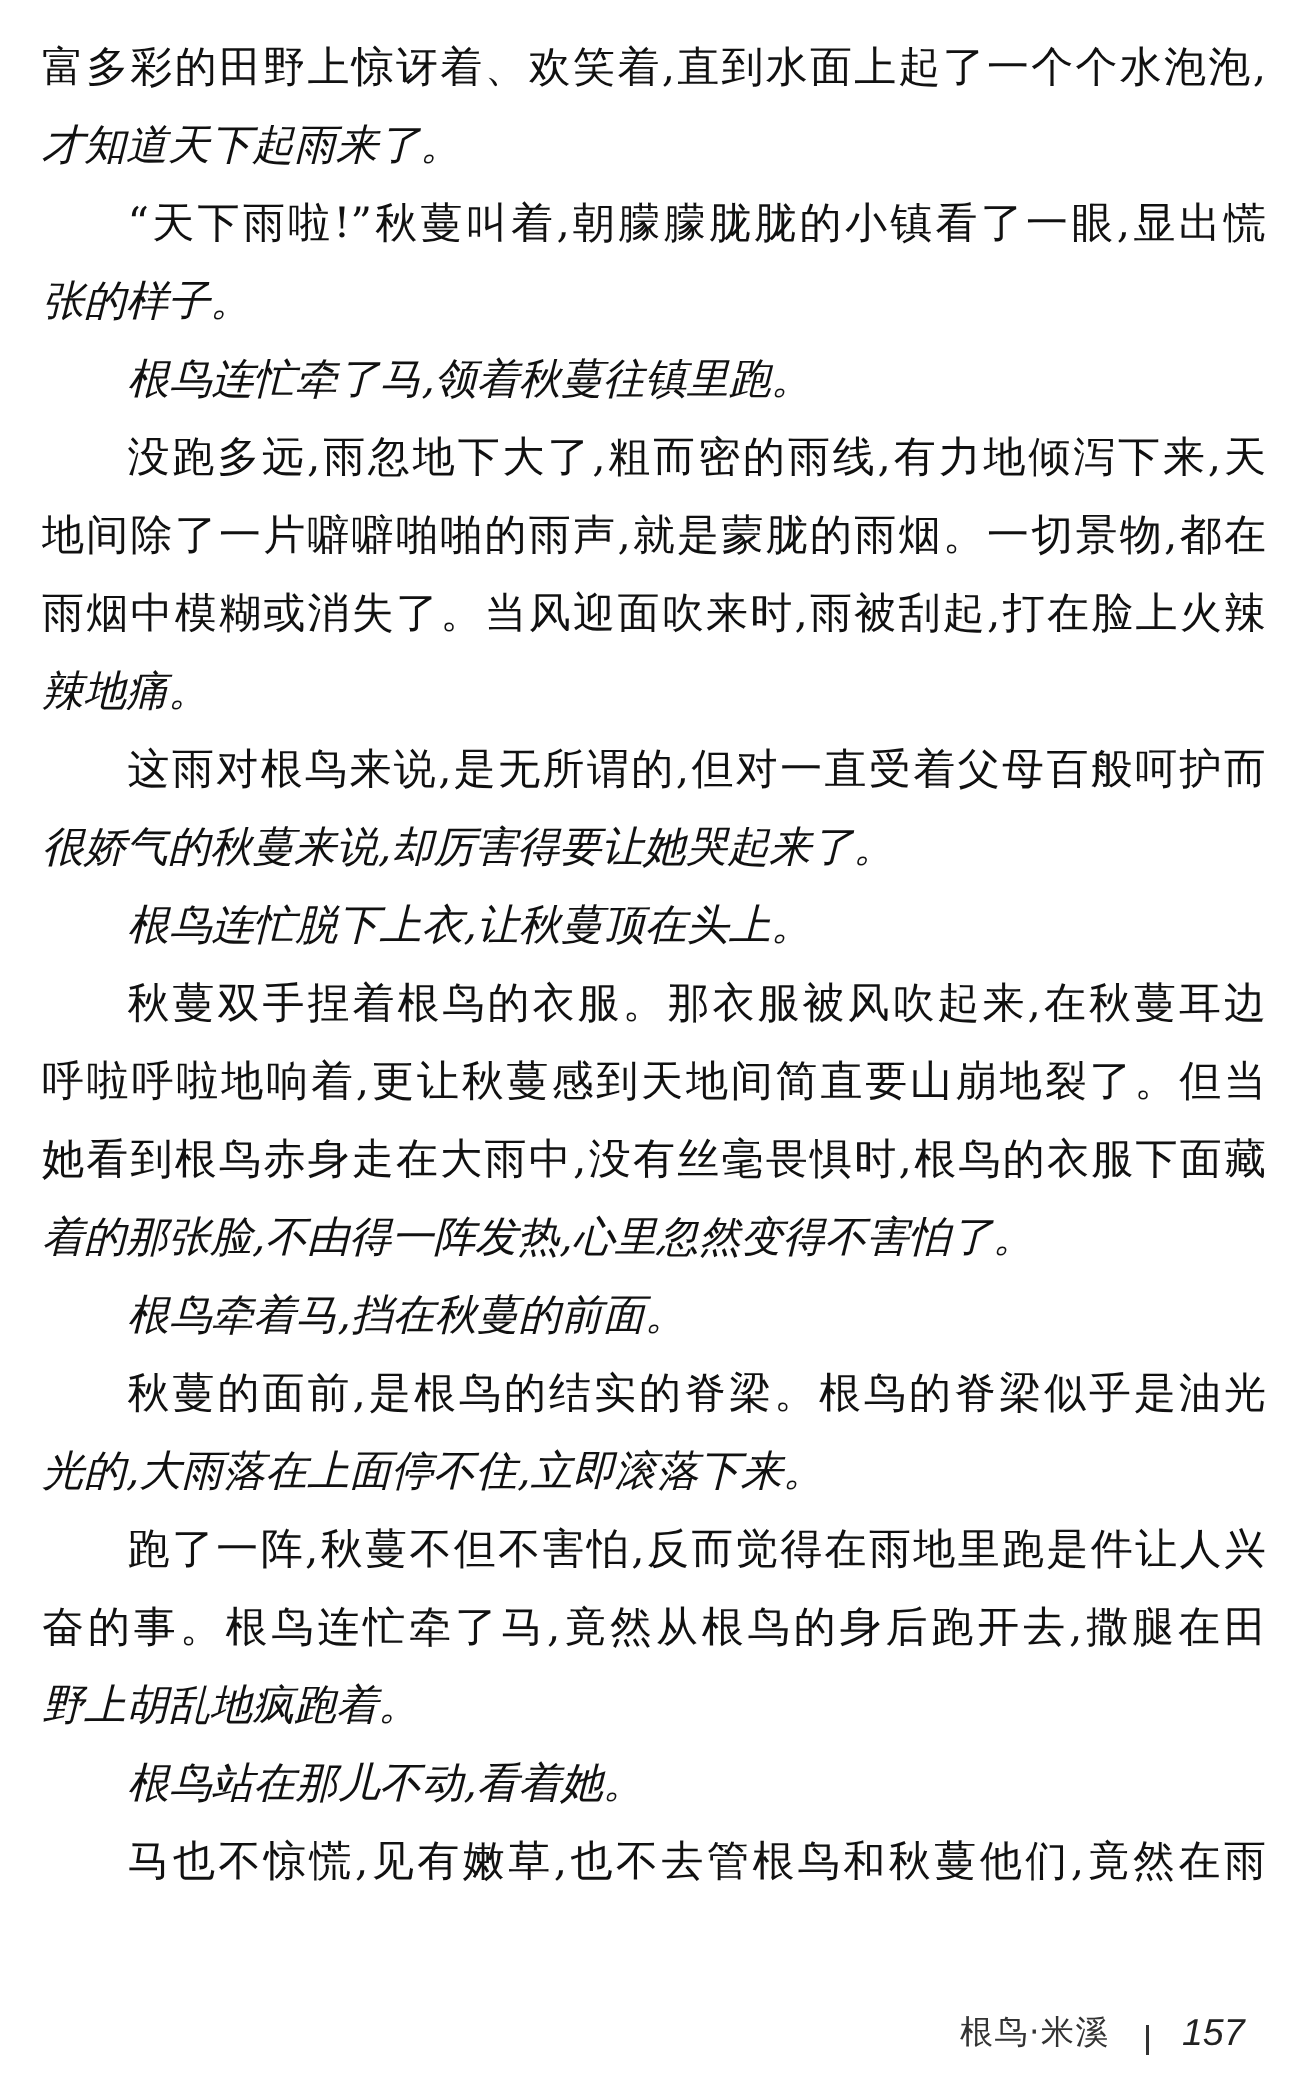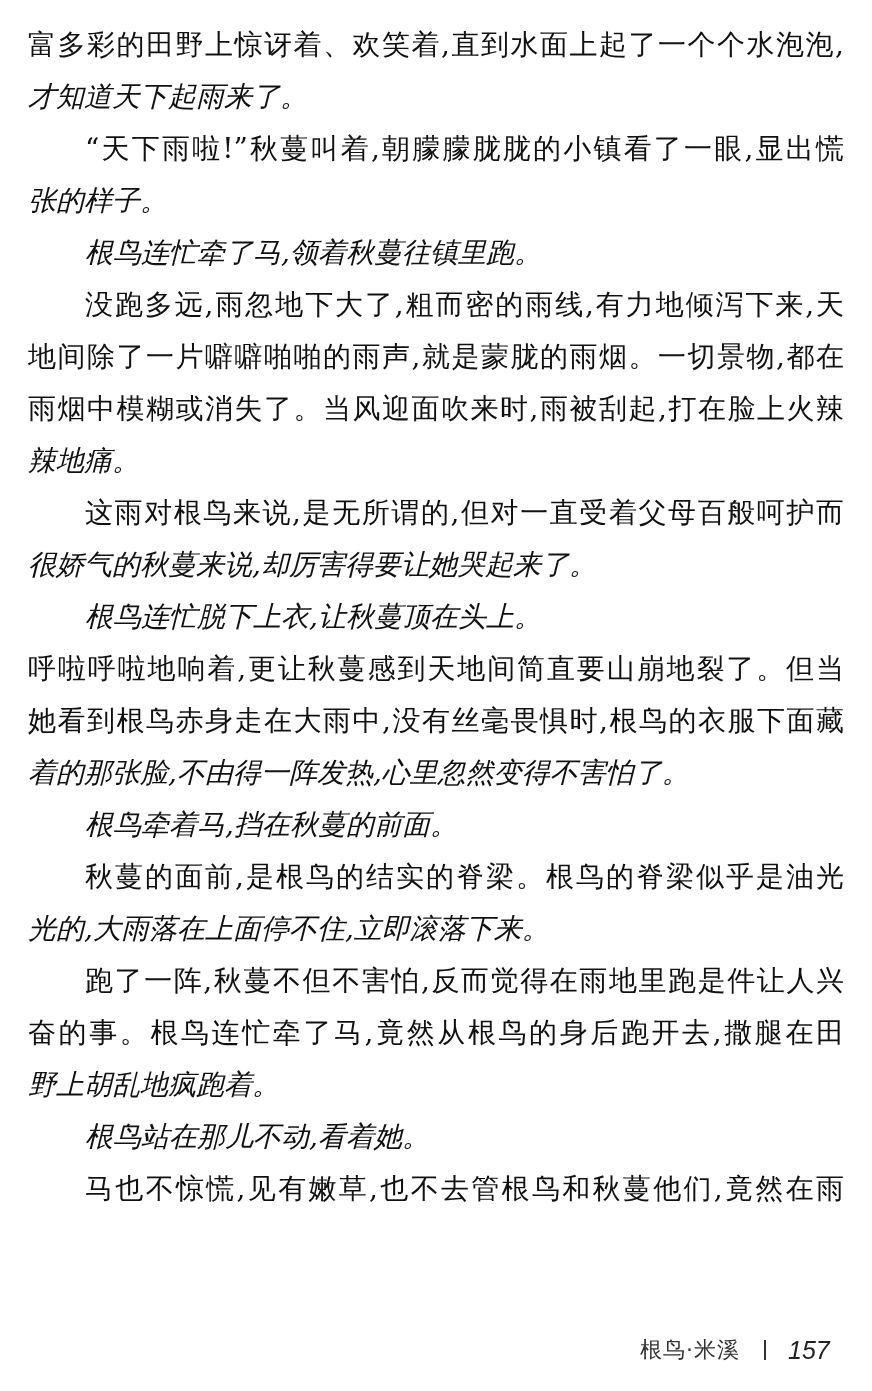--- a/index.html
+++ b/index.html
@@ -36,21 +36,21 @@
     }
     .line.indent {
       padding-left: 57px;
     }
     .footer {
       position: absolute;
       top: 1330px;
       left: 640px;
       height: 40px;
       display: flex;
-      align-items: center;
+      align-items: flex-end;
       font-size: 22px;
       color: #333333;
     }
     .footer .title {
       font-family: "DejaVu Sans", "Liberation Sans", sans-serif;
       letter-spacing: 1px;
     }
     .footer .sep {
       display: inline-block;
       width: 2px;
@@ -74,20 +74,21 @@
   <div class="line indent">“天下雨啦!”秋蔓叫着,朝朦朦胧胧的小镇看了一眼,显出慌</div>
   <div class="line short">张的样子。</div>
   <div class="line indent short">根鸟连忙牵了马,领着秋蔓往镇里跑。</div>
   <div class="line indent">没跑多远,雨忽地下大了,粗而密的雨线,有力地倾泻下来,天</div>
   <div class="line">地间除了一片噼噼啪啪的雨声,就是蒙胧的雨烟。一切景物,都在</div>
   <div class="line">雨烟中模糊或消失了。当风迎面吹来时,雨被刮起,打在脸上火辣</div>
   <div class="line short">辣地痛。</div>
   <div class="line indent">这雨对根鸟来说,是无所谓的,但对一直受着父母百般呵护而</div>
   <div class="line short">很娇气的秋蔓来说,却厉害得要让她哭起来了。</div>
   <div class="line indent short">根鸟连忙脱下上衣,让秋蔓顶在头上。</div>
+  <div class="line indent">秋蔓双手捏着根鸟的衣服。那衣服被风吹起来,在秋蔓耳边</div>
   <div class="line">呼啦呼啦地响着,更让秋蔓感到天地间简直要山崩地裂了。但当</div>
   <div class="line">她看到根鸟赤身走在大雨中,没有丝毫畏惧时,根鸟的衣服下面藏</div>
   <div class="line short">着的那张脸,不由得一阵发热,心里忽然变得不害怕了。</div>
   <div class="line indent short">根鸟牵着马,挡在秋蔓的前面。</div>
   <div class="line indent">秋蔓的面前,是根鸟的结实的脊梁。根鸟的脊梁似乎是油光</div>
   <div class="line short">光的,大雨落在上面停不住,立即滚落下来。</div>
   <div class="line indent">跑了一阵,秋蔓不但不害怕,反而觉得在雨地里跑是件让人兴</div>
   <div class="line">奋的事。根鸟连忙牵了马,竟然从根鸟的身后跑开去,撒腿在田</div>
   <div class="line short">野上胡乱地疯跑着。</div>
   <div class="line indent short">根鸟站在那儿不动,看着她。</div>

